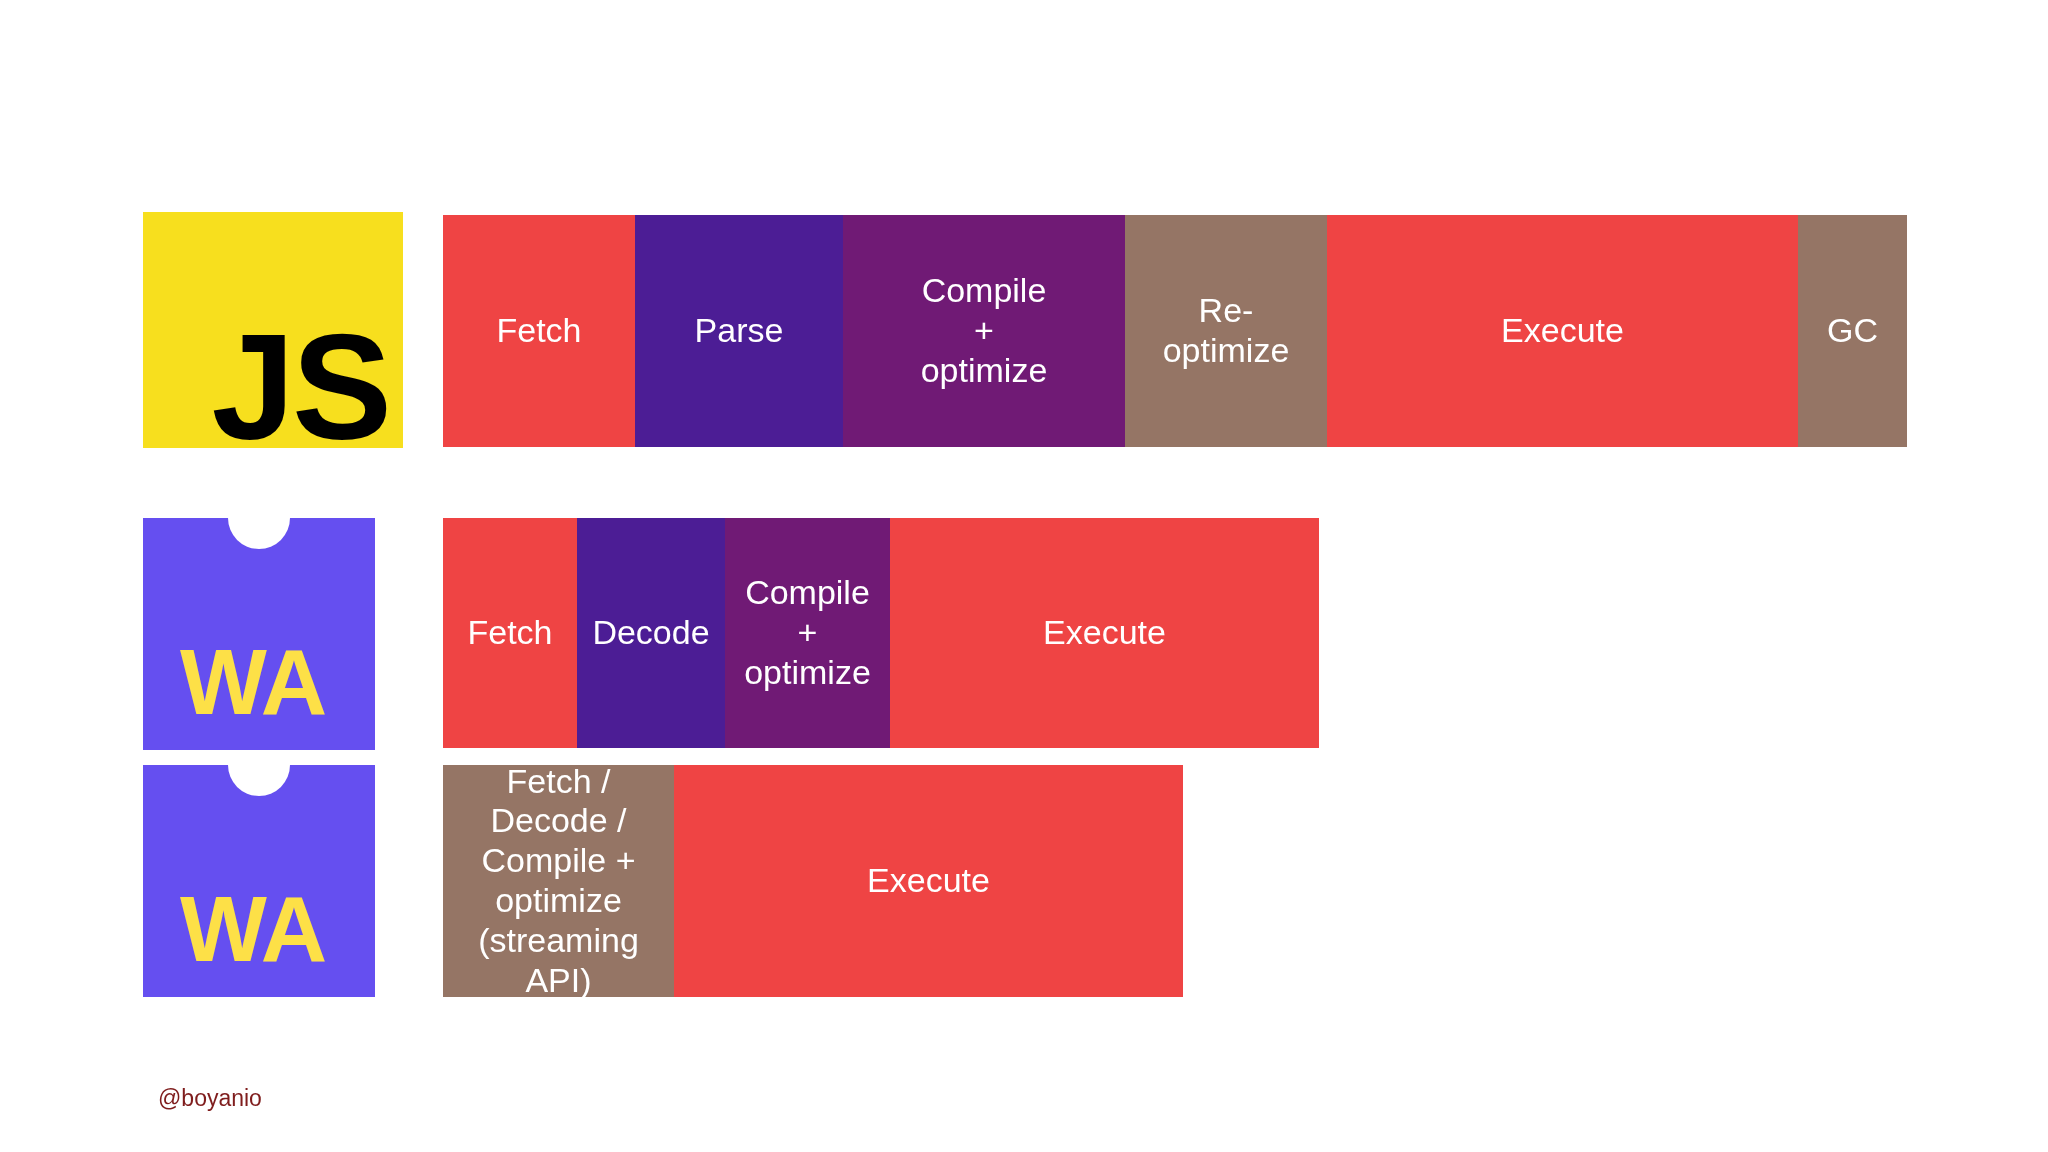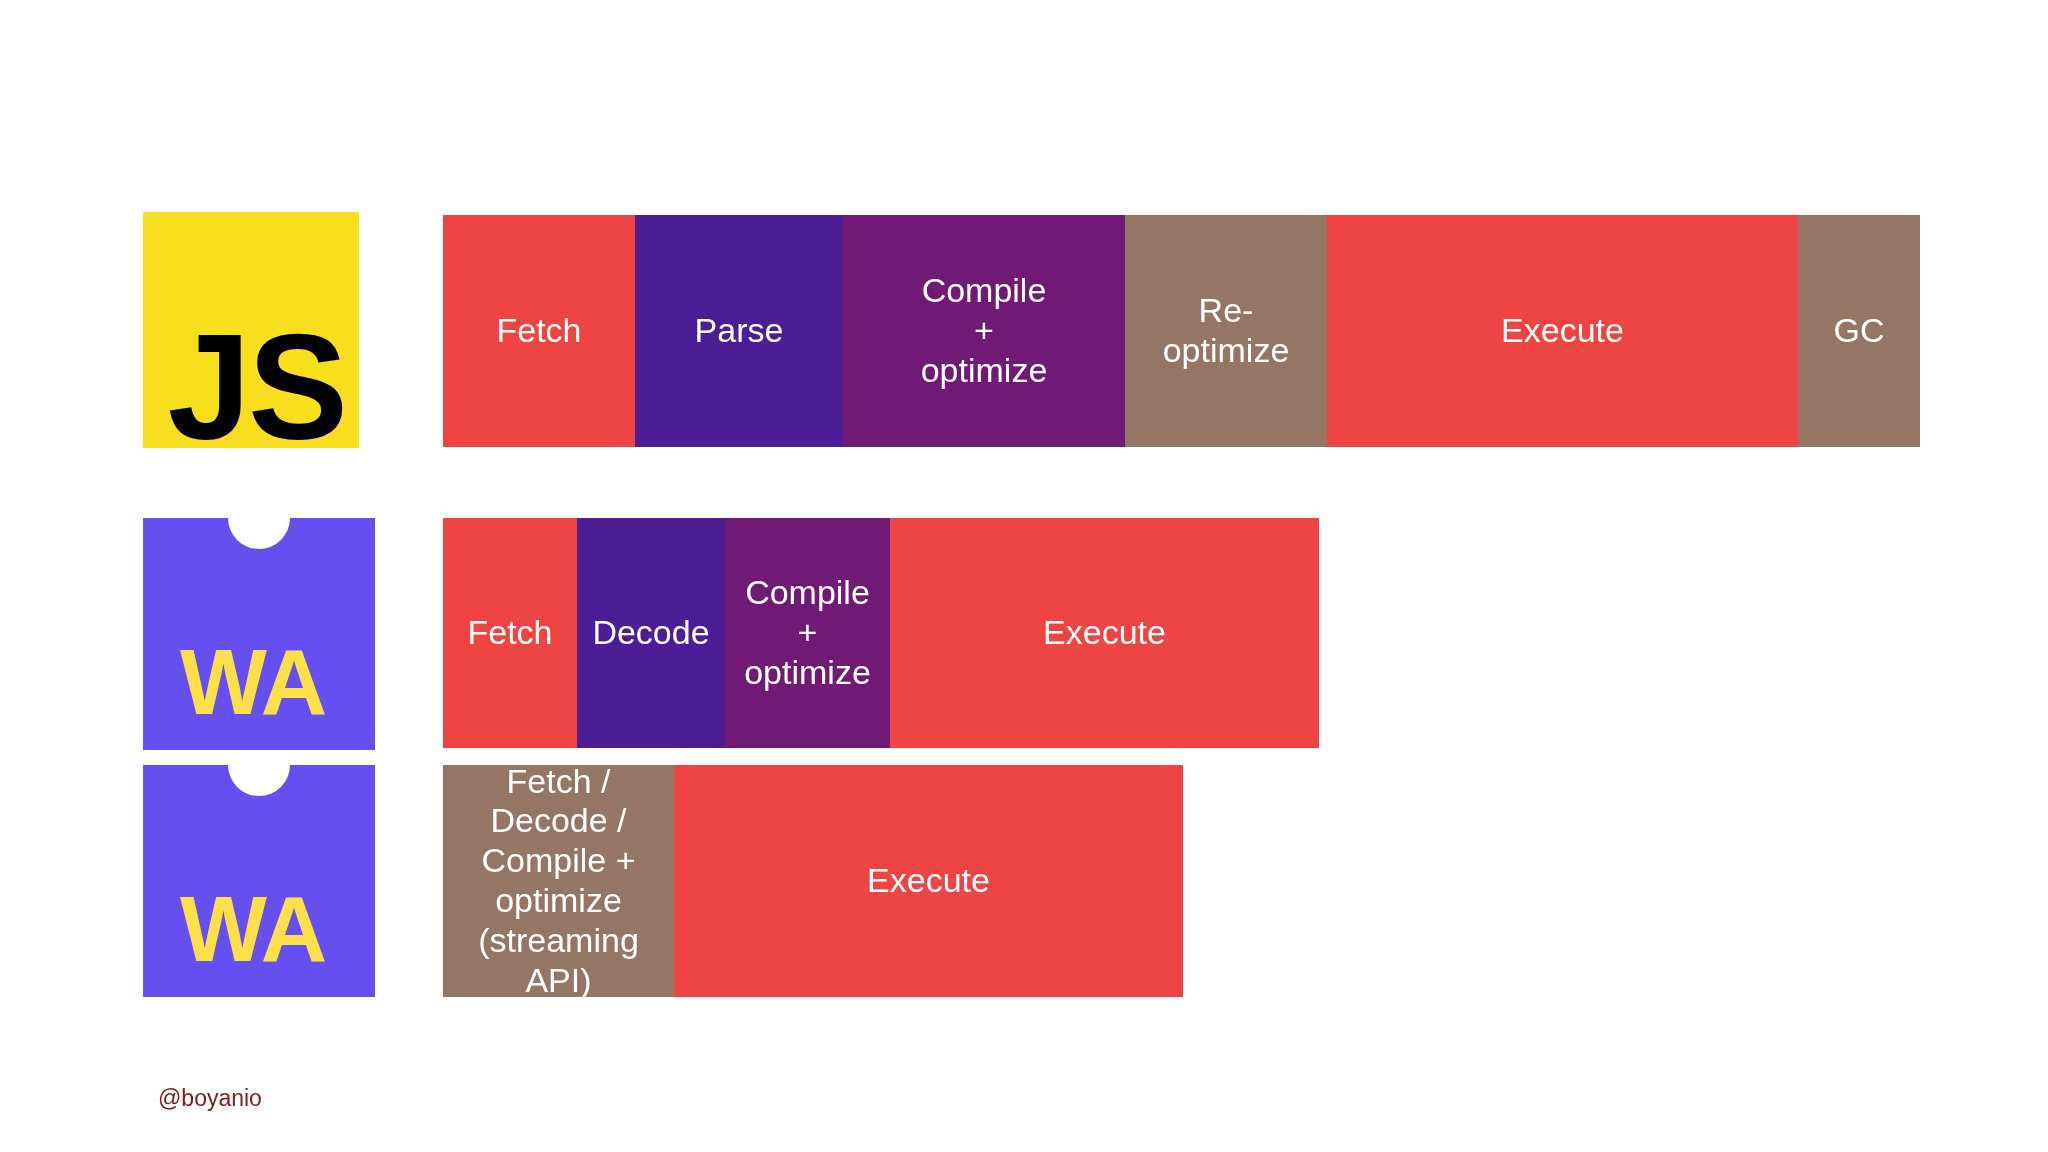--- a/index.html
+++ b/index.html
@@ -27,21 +27,21 @@
 
   
   .logo {
     position: absolute;
     overflow: hidden;
   }
 
   .logo-js {
     left: 143px;
     top: 212px;
-    width: 216px;
+    width: 260px;
     height: 236px;
     background: #F7DF1E;
   }
   .logo-js .glyph {
     position: absolute;
     right: 14px;
     bottom: -14px;
     font-family: "Liberation Sans", sans-serif;
     font-weight: 700;
     font-size: 150px;
@@ -151,21 +151,21 @@
 
   <div class="row row-js">
       <div class="seg c-teal" style="width: 192px;">Fetch</div>
       <div class="seg c-blue" style="width: 208px;">Parse</div>
       <div class="seg c-red" style="width: 282px;">Compile
 +
 optimize</div>
       <div class="seg c-brown" style="width: 202px;">Re-
 optimize</div>
       <div class="seg c-teal" style="width: 471px;">Execute</div>
-      <div class="seg c-brown" style="width: 122px;">GC</div>
+      <div class="seg c-brown" style="width: 109px;">GC</div>
     </div>
   <div class="row row-wa1">
       <div class="seg c-teal" style="width: 134px;">Fetch</div>
       <div class="seg c-blue" style="width: 148px; text-align: right;">Decode</div>
       <div class="seg c-red" style="width: 165px;">Compile
 +
 optimize</div>
       <div class="seg c-teal" style="width: 429px;">Execute</div>
     </div>
   <div class="row row-wa2">

